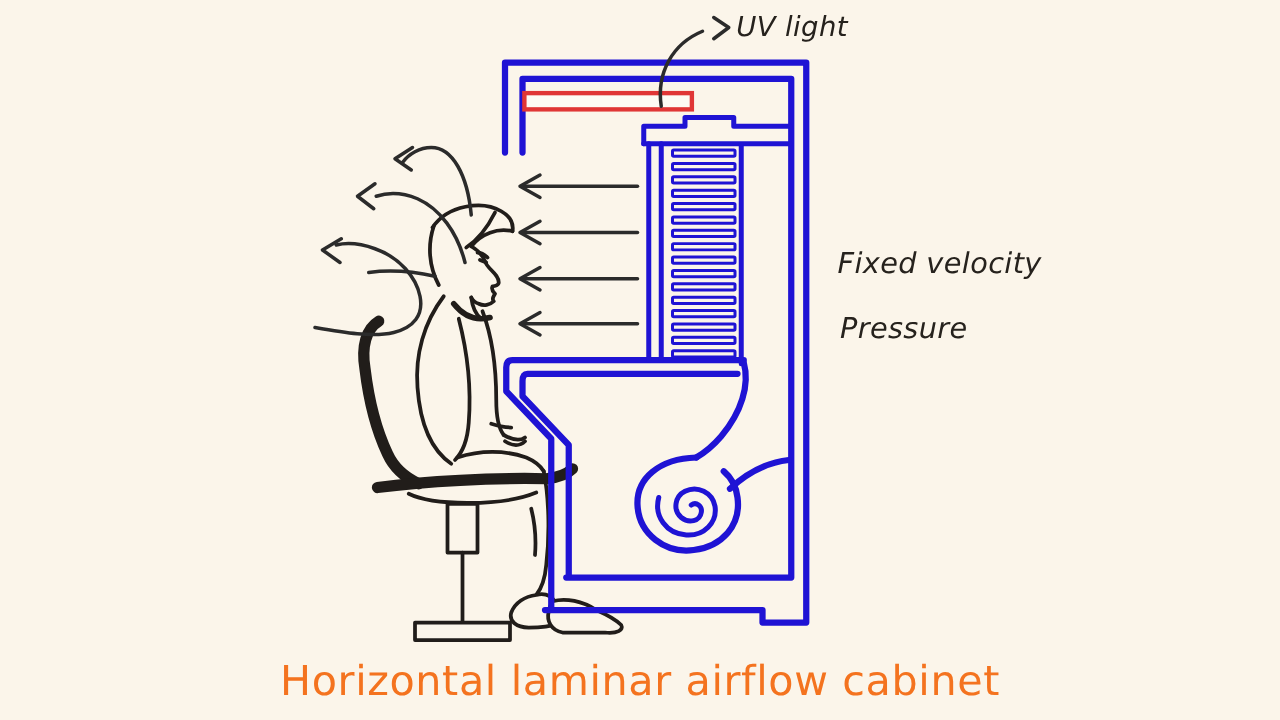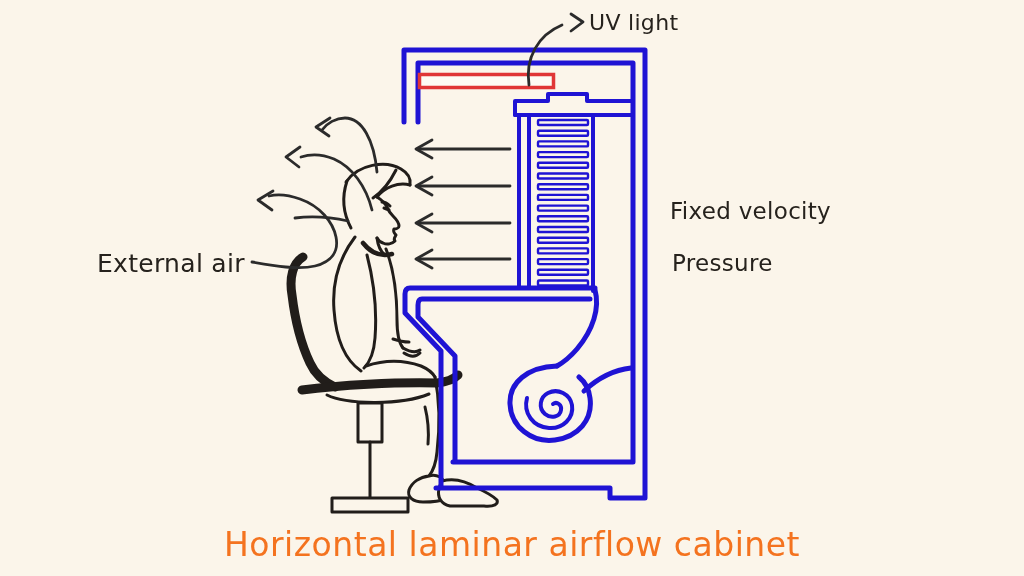--- a/index.html
+++ b/index.html
@@ -6,20 +6,21 @@
   body{
     width:1024px;height:576px;position:relative;overflow:hidden;
     background:#FBF5EA;
     font-family:"DejaVu Sans", sans-serif;
   }
   .stage{position:absolute;inset:0;}
   svg{position:absolute;left:0;top:0;}
   .label{
     position:absolute;
     color:#26221D;
+    font-style:italic;
     font-family:"DejaVu Sans", sans-serif;
     white-space:nowrap;
     letter-spacing:.3px;
     text-align:right;
   }
   .lbl-uv{left:589px;top:10px;font-size:22px;}
   .lbl-uni{left:666px;top:146px;font-size:23px;}
   .lbl-fix{left:670px;top:198px;font-size:23px;}
   .lbl-pre{left:672px;top:250px;font-size:23px;}
   .lbl-ext{left:97px;top:249px;font-size:25px;}
@@ -155,15 +156,14 @@
         <path class="arrowline" d="M 348,221 C 330,217 310,216 295,218"></path>
         <path class="arrowline" d="M 252,262 C 275,266 298,270 315,266 C 331,262 339,252 336,237 C 333,222 320,206 300,199 C 289,195 277,194 269,196"></path>
         <path class="arrowline" d="M 273,191 L 258,200 L 272,210"></path>
       </g>
     </g>
   </svg>
 
   <div class="label lbl-uv">UV light</div>
   <div class="label lbl-pre">Pressure</div>
   <div class="label lbl-fix">Fixed velocity</div>
-  <div class="label lbl-ext">External air</div>
   <div class="title">Horizontal laminar airflow cabinet</div>
 </div>
 
 </body></html>

